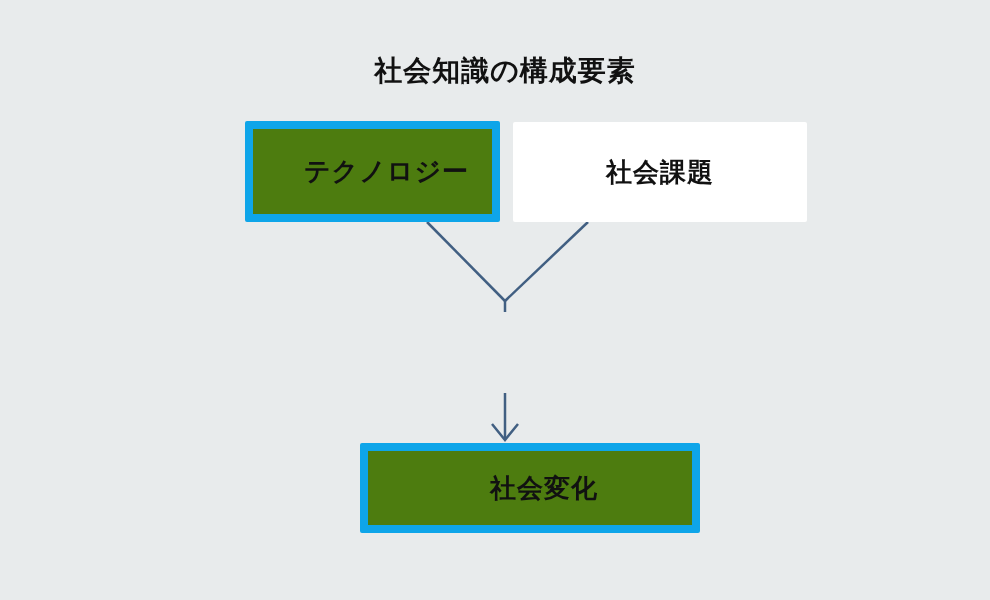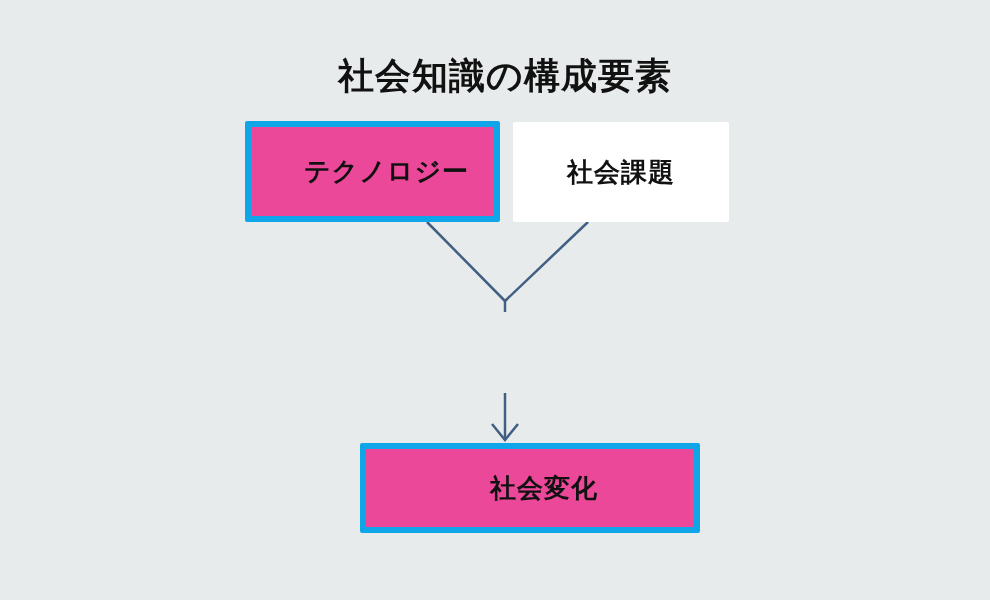--- a/index.html
+++ b/index.html
@@ -11,47 +11,47 @@
     background: #e8ebec;
     font-family: "Liberation Sans", "DejaVu Sans", sans-serif;
     overflow: hidden;
   }
   .diagram-title {
     position: absolute;
     left: 240px;
     top: 52px;
     width: 530px;
     text-align: center;
-    font-size: 36px;
+    font-size: 28px;
     font-weight: bold;
     color: #111111;
     letter-spacing: 1px;
   }
   .node {
     position: absolute;
     display: flex;
     align-items: center;
     justify-content: center;
     font-size: 26px;
     font-weight: bold;
     color: #111111;
     letter-spacing: 1px;
     border-radius: 2px;
   }
   .node--highlight {
-    background: #ec4899;
-    border: 6px solid #0ea5e9;
+    background: #4d7c0f;
+    border: 8px solid #0ea5e9;
     padding-left: 28px;
   }
   .node--plain {
     background: #ffffff;
     border: none;
   }
   #node-technology   { left: 245px; top: 121px; width: 255px; height: 101px; }
-  #node-social-issues{ left: 513px; top: 122px; width: 216px; height: 100px; }
+  #node-social-issues{ left: 513px; top: 122px; width: 294px; height: 100px; }
   #node-solution     { left: 360px; top: 311px; width: 288px; height: 82px;  }
   #node-social-change{ left: 360px; top: 443px; width: 340px; height: 90px;  }
   .edges-layer {
     position: absolute;
     left: 0; top: 0;
     width: 990px; height: 600px;
     pointer-events: none;
   }
   .edges-layer line, .edges-layer polyline {
     stroke: #415f82;

